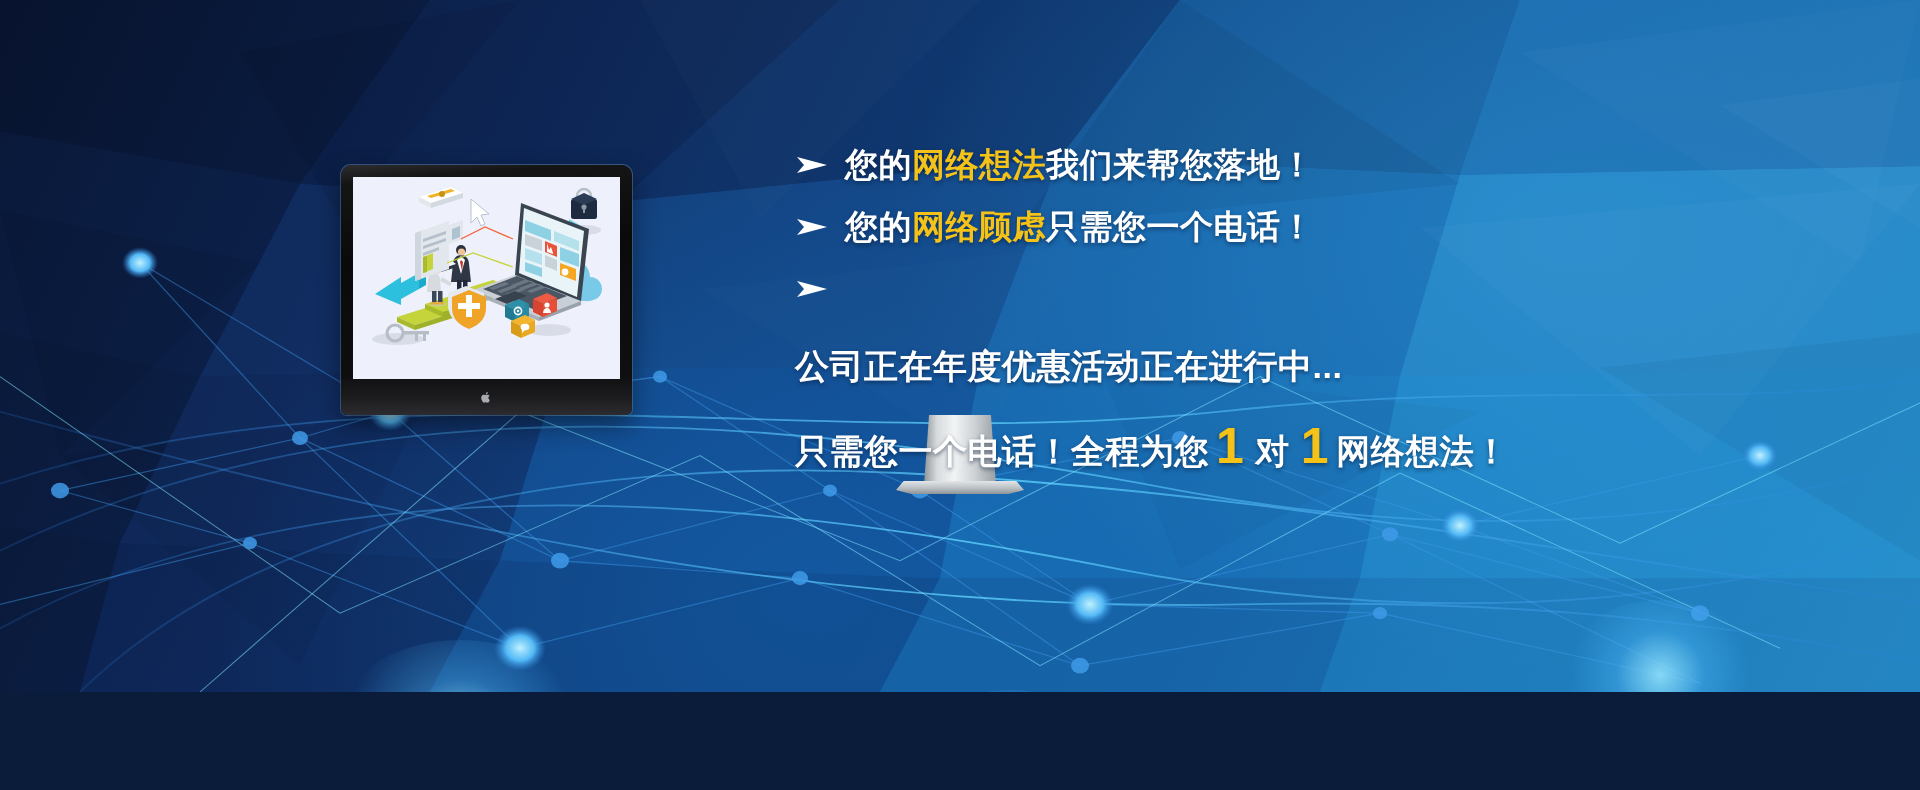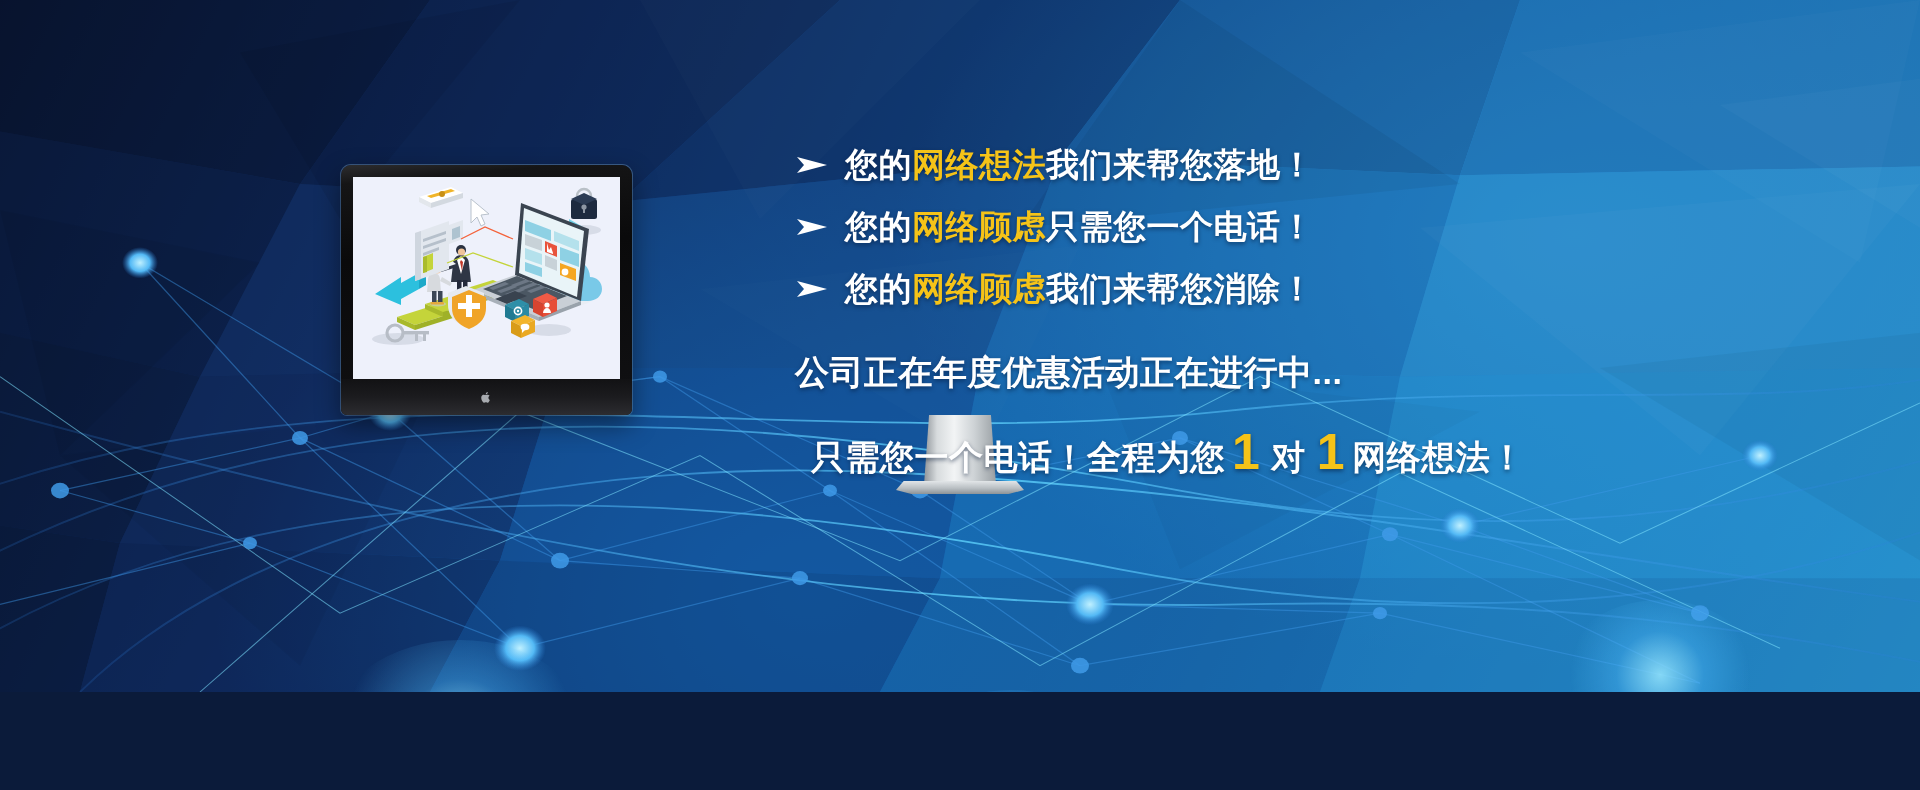--- a/index.html
+++ b/index.html
@@ -72,29 +72,29 @@
   
   #copy{position:absolute;left:795px;top:134px;width:740px;}
   .bullet-row{display:flex;align-items:center;height:62px;}
   .arrow-ico{width:34px;flex:0 0 34px;display:block;margin-right:16px;}
   .bullet-txt{
     font-size:33px;font-weight:bold;color:#ffffff;letter-spacing:.5px;white-space:nowrap;
     text-shadow:0 2px 4px rgba(3,22,52,.55);
   }
   .hl{color:#f5c318;}
   .promo{
-    margin-top:30px;
+    margin-top:24px;
     font-size:34px;font-weight:bold;color:#ffffff;white-space:nowrap;letter-spacing:.5px;
     text-shadow:0 2px 4px rgba(3,22,52,.55);
   }
   .calltxt{
     margin-top:34px;
     font-size:34px;font-weight:bold;color:#ffffff;white-space:nowrap;letter-spacing:.5px;
     text-shadow:0 2px 4px rgba(3,22,52,.55);
-    display:flex;align-items:baseline;margin-left:16px;
+    display:flex;align-items:baseline;
   }
   .big1{color:#f5c318;font-size:50px;font-weight:bold;line-height:.9;padding:0 7px;}
   .dui{padding:0 4px;}
 </style>
 </head>
 <body>
 
 <div id="banner">
 
   <div class="bg-base"></div>
@@ -426,21 +426,20 @@
       <svg class="arrow-ico" viewBox="0 0 34 20">
         <path d="M2 2 L32 10 L2 18 L9 10 Z" fill="#ffffff"></path>
       </svg>
       <div class="bullet-txt"><span>您的</span><span class="hl">网络顾虑</span><span>只需您一个电话！</span></div>
     </div>
 
     <div class="bullet-row">
       <svg class="arrow-ico" viewBox="0 0 34 20">
         <path d="M2 2 L32 10 L2 18 L9 10 Z" fill="#ffffff"></path>
       </svg>
-      <div class="bullet-txt"><span>您的</span><span class="hl">网络顾虑</span><span>我们来帮您消除！</span></div>
     </div>
 
     <div class="promo">公司正在年度优惠活动正在进行中...</div>
 
     <div class="calltxt">
       <span>只需您一个电话！全程为您</span>
       <span class="big1">1</span>
       <span class="dui">对</span>
       <span class="big1">1</span>
       <span>网络想法！</span>

